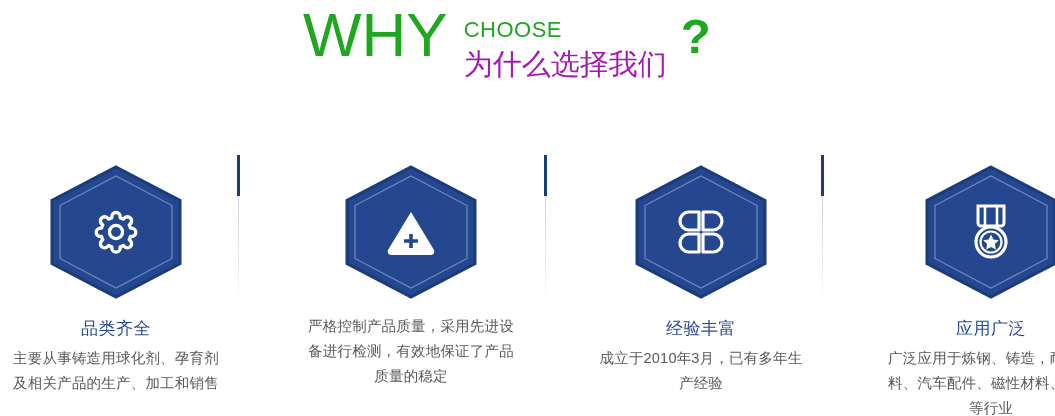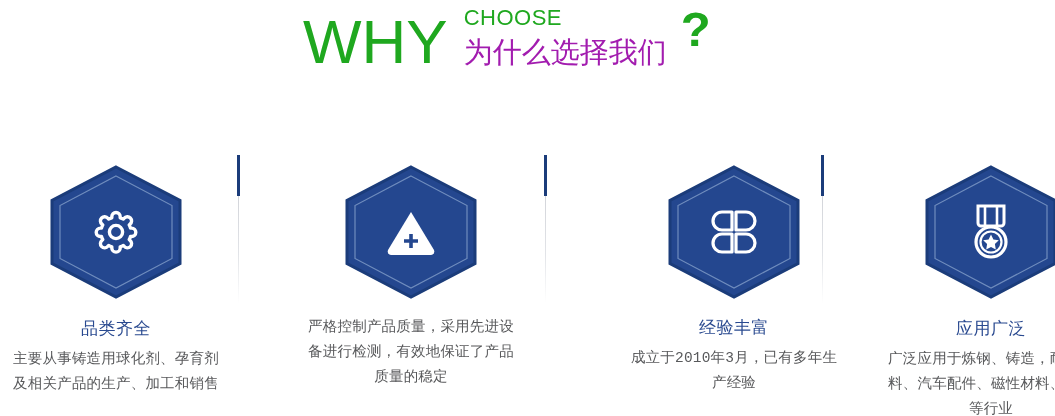--- a/index.html
+++ b/index.html
@@ -29,27 +29,27 @@
     top: 0px;
     display: flex;
     align-items: flex-start;
   }
   .why-word {
     font-size: 62px;
     line-height: 66px;
     font-weight: 400;
     color: #1fa81f;
     letter-spacing: 0px;
-    margin-top: 9px;
+    margin-top: 2px;
   }
   .header-stack {
     display: flex;
     flex-direction: column;
     margin-left: 16px;
-    margin-top: 6px;
+    margin-top: 18px;
   }
   .choose-word {
     font-size: 22px;
     line-height: 24px;
     color: #1fa81f;
     letter-spacing: 0.5px;
   }
   .cn-title {
     font-size: 29px;
     line-height: 36px;
@@ -77,21 +77,21 @@
     margin-left: 21px;
   }
   .card {
     position: absolute;
     top: 0;
     width: 230px;
     text-align: center;
   }
   .card-1 { left: -20px; }
   .card-2 { left: 275px; }
-  .card-3 { left: 598px; font-family: Liberation Mono, monospace; }
+  .card-3 { left: 565px; }
   .card-4 { left: 855px; }
 
   .hex-wrap {
     position: relative;
     width: 134px;
     height: 142px;
     margin: 10px auto 0 auto;
   }
   .hex {
     position: absolute;

